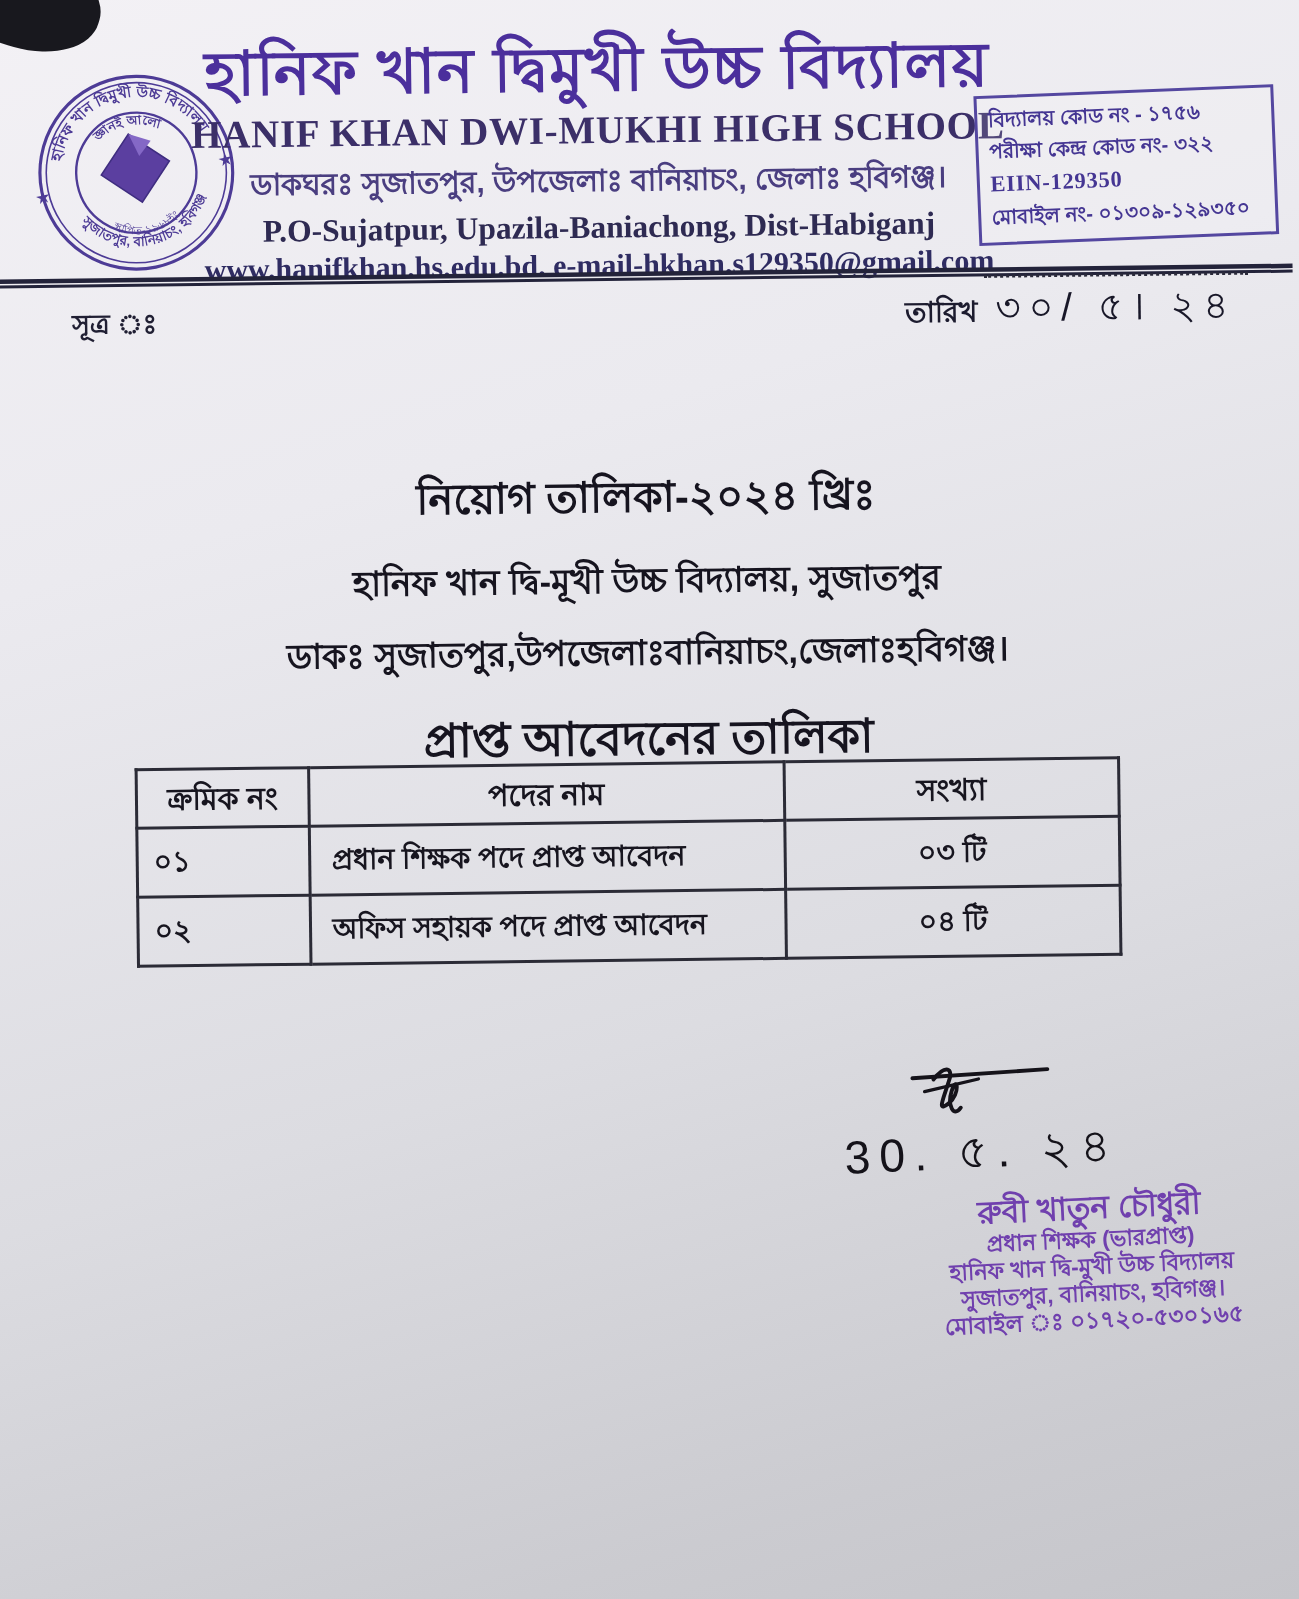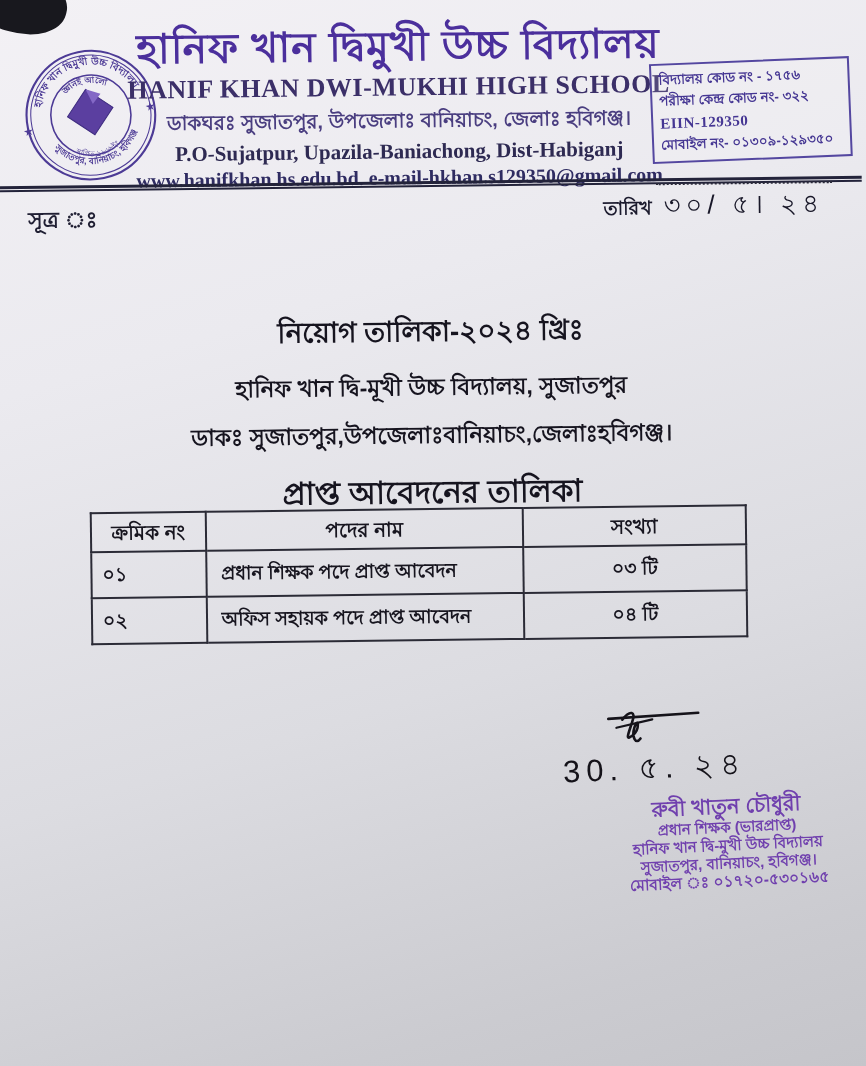--- a/index.html
+++ b/index.html
@@ -30,21 +30,21 @@
     border:2px solid #5447a0; padding:5px 7px; transform:rotate(-1.6deg);
     color:#453693; font-size:13.5px; font-weight:bold; line-height:1.55;
     background:rgba(255,255,255,0.12);
   }
   .info-box .eiin { font-family:"Liberation Serif", serif; font-size:15px; letter-spacing:0.5px; }
 
   .double-rule { position:absolute; left:0; right:0; top:181px; height:6px;
     border-top:3px solid #23233a; border-bottom:2px solid #23233a; }
 
   
-  .ref-label { position:absolute; left:32px; top:198px; font-size:22px; font-weight:bold; color:#201f33; }
+  .ref-label { position:absolute; left:52px; top:198px; font-size:18px; font-weight:bold; color:#201f33; }
   .date-area { position:absolute; right:26px; top:186px; font-size:19px; font-weight:bold; color:#1c1b2e; }
   .date-dotted { display:inline-block; border-bottom:0; padding:0 4px; }
   .date-hand { font-size:26px; font-weight:normal; letter-spacing:5px; color:#181728;
     border-top:2px dotted #2a2a3a; padding:0 8px; display:inline-block; }
 
   
   .notice { position:absolute; left:0; width:866px; top:310px; text-align:center; color:#16141f; }
   .n1 { font-size:28px; font-weight:bold; margin-bottom:12px; }
   .n2 { font-size:23px; font-weight:600; margin-bottom:9px; }
   .n3 { font-size:23px; font-weight:600; margin-bottom:12px; }

